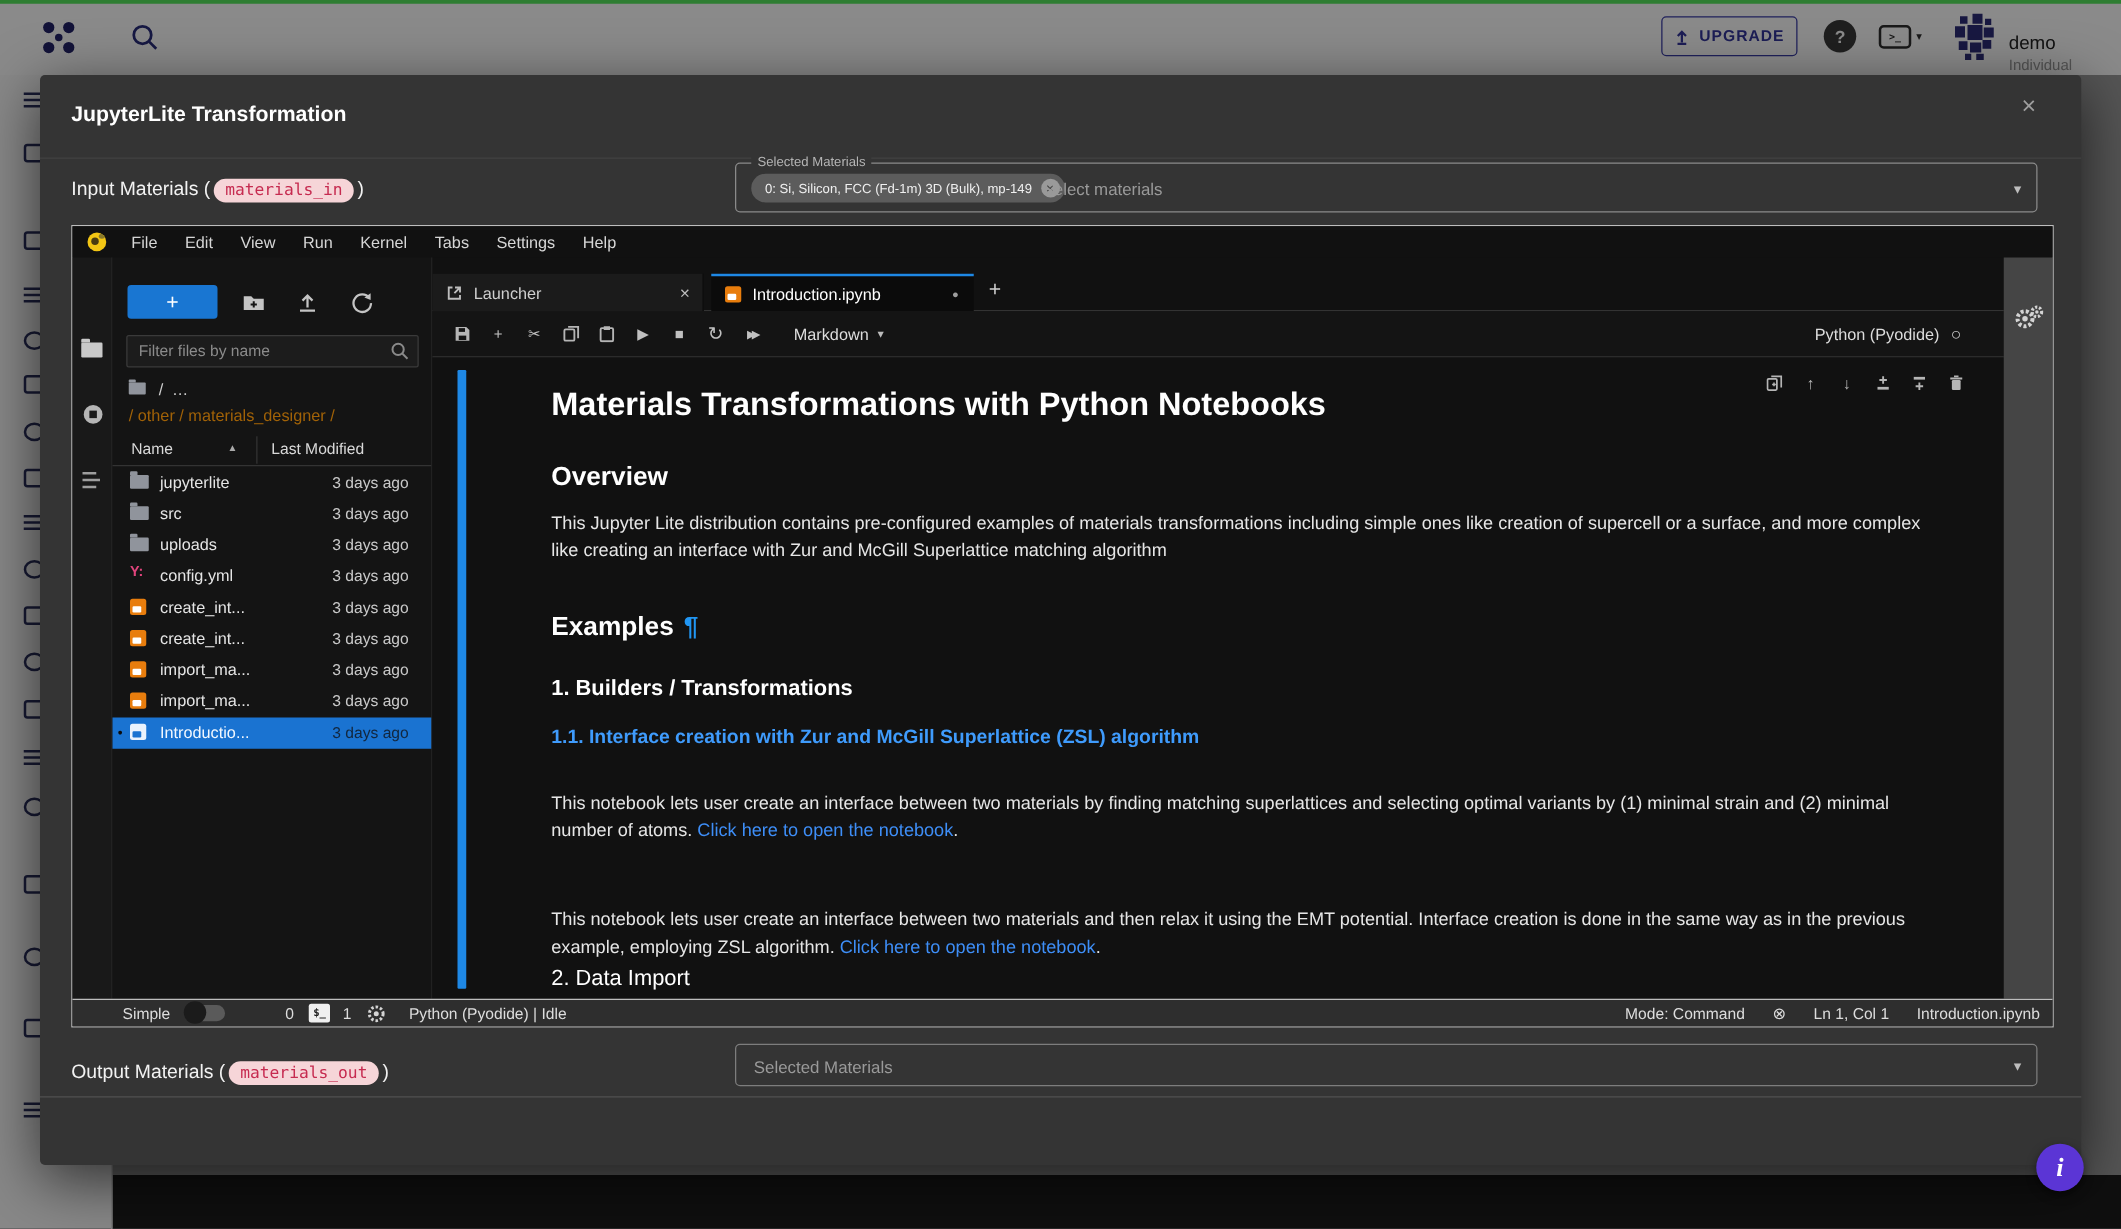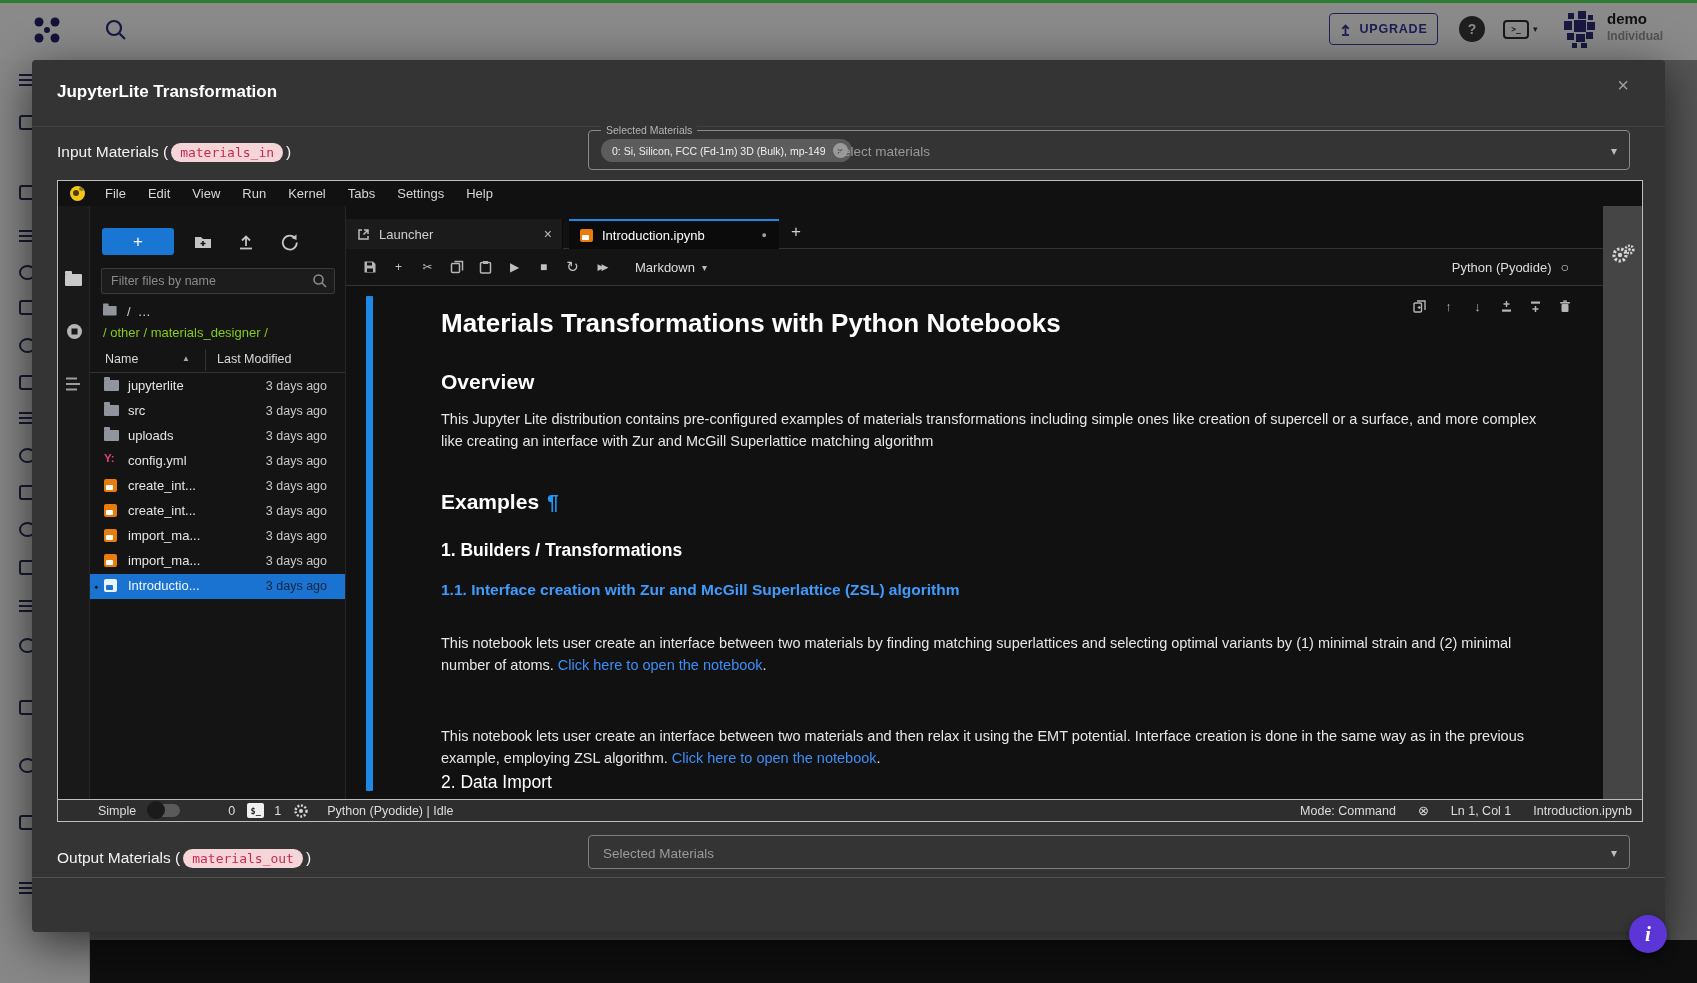--- a/index.html
+++ b/index.html
@@ -21,21 +21,21 @@
   .logo-m{position:absolute;left:30px;top:13px;width:34px;height:34px;}
   .tb-search{position:absolute;left:103px;top:17px;width:26px;height:26px;}
   .upgrade-btn{position:absolute;left:1329px;top:13px;width:109px;height:32px;border:1px solid #3a3da8;border-radius:4px;
     color:#34379e;font-size:12.5px;font-weight:bold;letter-spacing:.8px;display:flex;align-items:center;justify-content:center;gap:7px;background:transparent;cursor:pointer;}
   .help-btn{position:absolute;left:1459px;top:16px;width:26px;height:26px;border-radius:50%;background:#3a3a3a;color:#fff;
     font-size:14px;font-weight:bold;display:flex;align-items:center;justify-content:center;}
   .term-btn{position:absolute;left:1503px;top:17px;width:46px;height:24px;display:flex;align-items:center;gap:4px;color:#333;}
   .term-box{width:26px;height:19px;border:2px solid #2f2f2f;border-radius:4px;font-family:"DejaVu Sans Mono",monospace;font-size:8px;font-weight:bold;color:#2f2f2f;display:flex;align-items:center;justify-content:center;}
   .tb-caret{font-size:9px;color:#2f2f2f;}
   .avatar{position:absolute;left:1556px;top:7px;width:46px;height:46px;}
-  .userblock{position:absolute;left:1607px;top:10px;line-height:1.25;font-weight:bold;}
+  .userblock{position:absolute;left:1607px;top:26px;line-height:1.25;}
   .user-name{font-size:15px;color:#222;}
   .user-plan{font-size:12px;color:#9a9a9a;}
 
   
   .overlay{position:absolute;inset:0;background:rgba(0,0,0,.46);z-index:5;}
   .topline{position:absolute;left:0;top:0;width:1697px;height:3px;background:#2e7d32;z-index:6;}
 
   
   .modal{position:absolute;left:32px;top:60px;width:1633px;height:872px;background:#343434;border-radius:4px;z-index:10;
     box-shadow:0 12px 48px rgba(0,0,0,.65);}
@@ -82,21 +82,21 @@
 
   .jp-files{position:absolute;left:32px;top:25px;width:256px;height:593px;background:#141414;border-right:1px solid #262626;}
   .newlauncher{position:absolute;left:12px;top:22px;width:72px;height:27px;background:#1976d2;border-radius:3px;color:#fff;
     font-size:17px;display:flex;align-items:center;justify-content:center;cursor:pointer;}
   .fb-act{position:absolute;top:26px;width:20px;height:20px;cursor:pointer;}
   .filter{position:absolute;left:11px;top:62px;width:234px;height:26px;background:#1c1c1c;border:1px solid #3a3a3a;border-radius:2px;
     color:#cfcfcf;font-size:12.5px;padding:0 26px 0 9px;outline:none;}
   .filter::placeholder{color:#8b8b8b;}
   .filter-mag{position:absolute;left:222px;top:67px;width:16px;height:16px;}
   .crumb1{position:absolute;left:13px;top:98px;display:flex;align-items:center;gap:7px;color:#cfcfcf;font-size:13px;}
-  .crumb2{position:absolute;left:13px;top:119px;color:#84cc16;font-size:13px;}
+  .crumb2{position:absolute;left:13px;top:119px;color:#a16207;font-size:13px;}
   .fhead{position:absolute;left:0;top:141px;width:100%;height:26px;border-bottom:1px solid #333;color:#d9d9d9;font-size:12.5px;}
   .fhead .hname{position:absolute;left:15px;top:5px;}
   .fhead .hsort{position:absolute;left:92px;top:7px;font-size:8px;color:#aaa;}
   .fhead .hdiv{position:absolute;left:115px;top:2px;width:1px;height:22px;background:#333;}
   .fhead .hmod{position:absolute;left:127px;top:5px;}
   .frows{position:absolute;left:0;top:168px;width:100%;}
   .frow{position:relative;height:25px;cursor:pointer;}
   .ficon{position:absolute;left:14px;top:6px;}
   .fname{position:absolute;left:38px;top:4px;font-size:13px;color:#e5e5e5;}
   .fdate{position:absolute;right:18px;top:5px;font-size:12.5px;color:#c9c9c9;}

